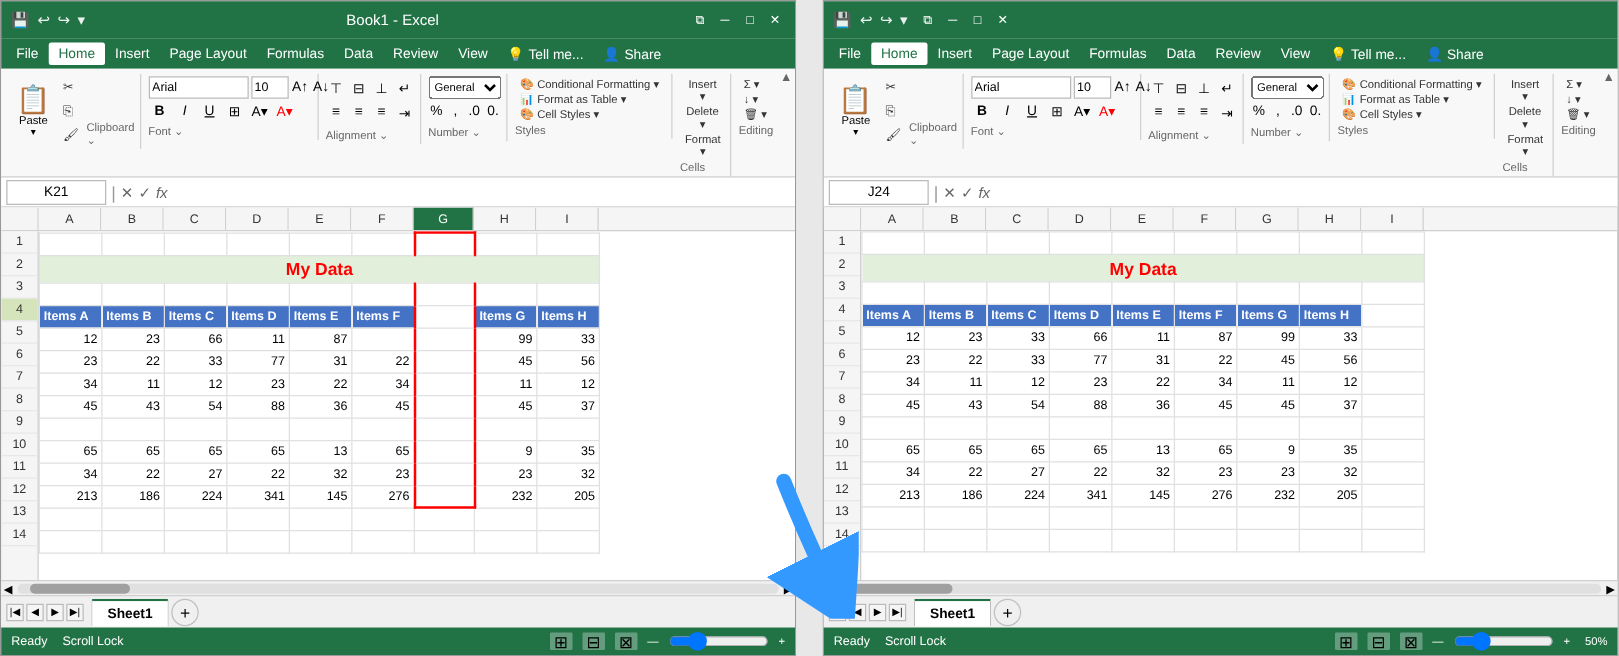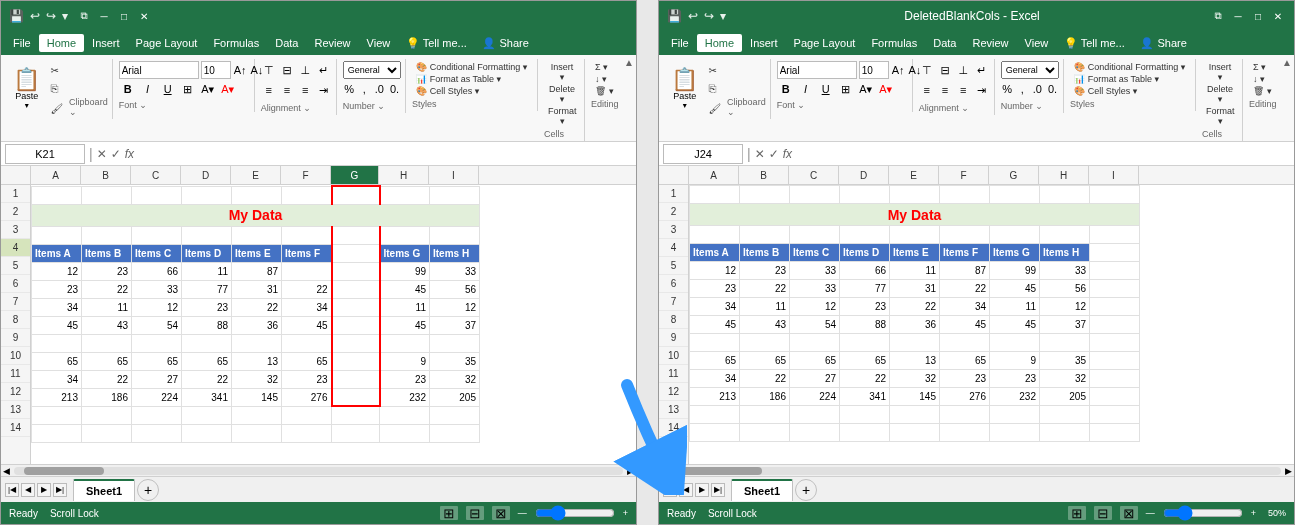--- a/index.html
+++ b/index.html
@@ -473,20 +473,21 @@
 
 <div class="excel-window">
 
   <div class="title-bar">
     <div class="quick-access">
       <span>💾</span>
       <span>↩</span>
       <span>↪</span>
       <span>▾</span>
     </div>
+    <span class="title-text">Book1 - Excel</span>
     <div class="window-controls">
       <span>⧉</span>
       <span>─</span>
       <span>□</span>
       <span>✕</span>
     </div>
   </div>
 
   <div class="menu-bar">
     <div class="menu-item">File</div>
@@ -851,21 +852,20 @@
 
 <div class="excel-window" style="width:637px;">
 
   <div class="title-bar">
     <div class="quick-access">
       <span>💾</span>
       <span>↩</span>
       <span>↪</span>
       <span>▾</span>
     </div>
-    <span class="title-text">DeletedBlankCols - Excel</span>
     <div class="window-controls">
       <span>⧉</span>
       <span>─</span>
       <span>□</span>
       <span>✕</span>
     </div>
   </div>
 
   <div class="menu-bar">
     <div class="menu-item">File</div>

